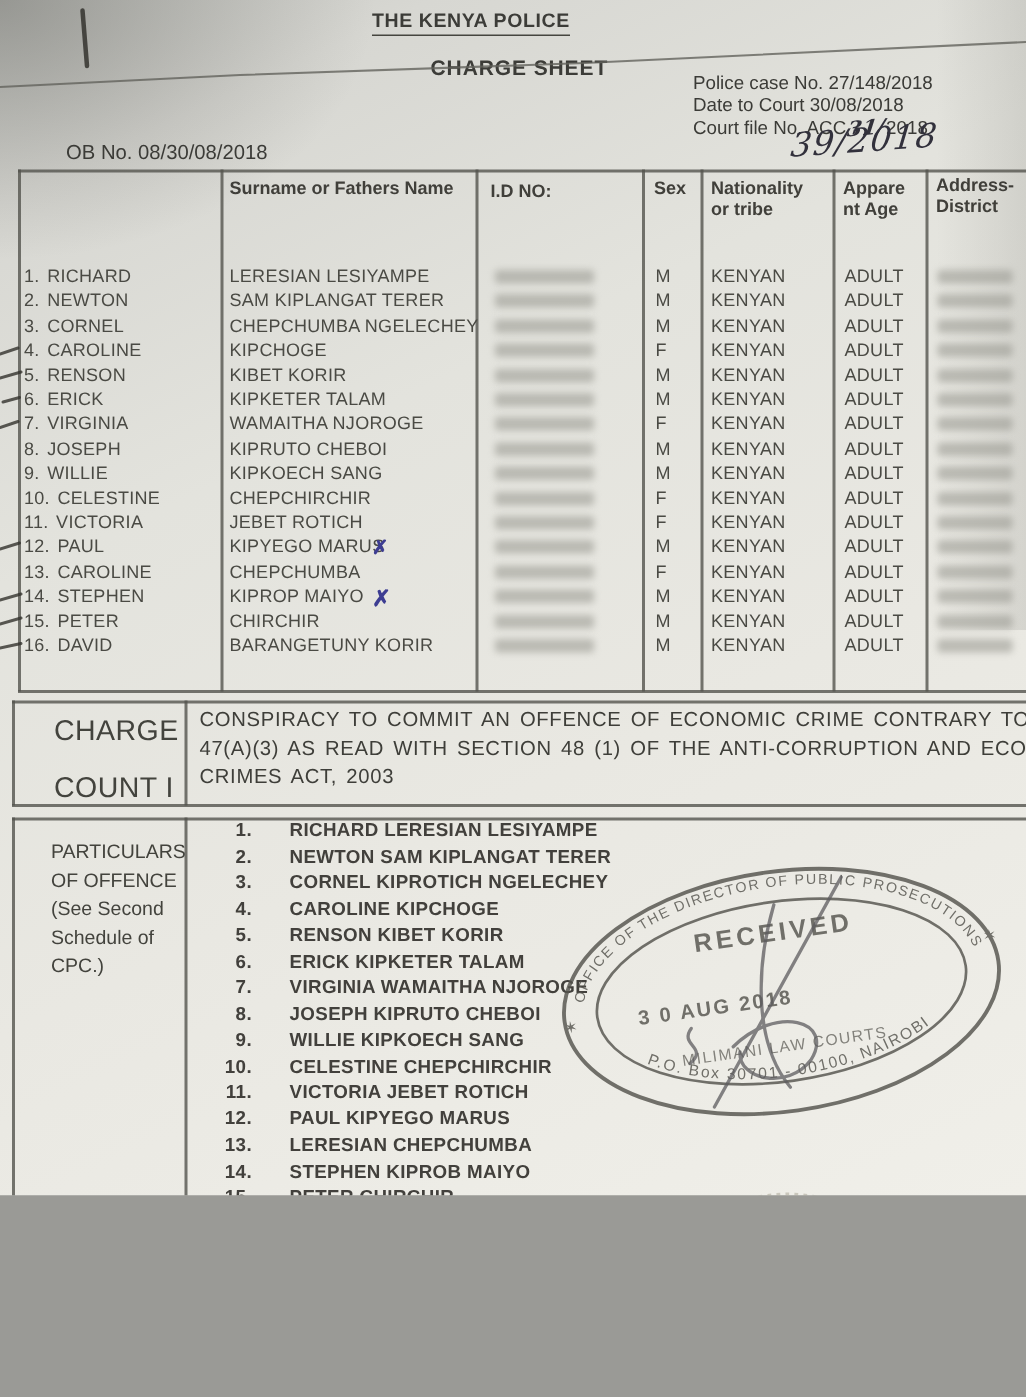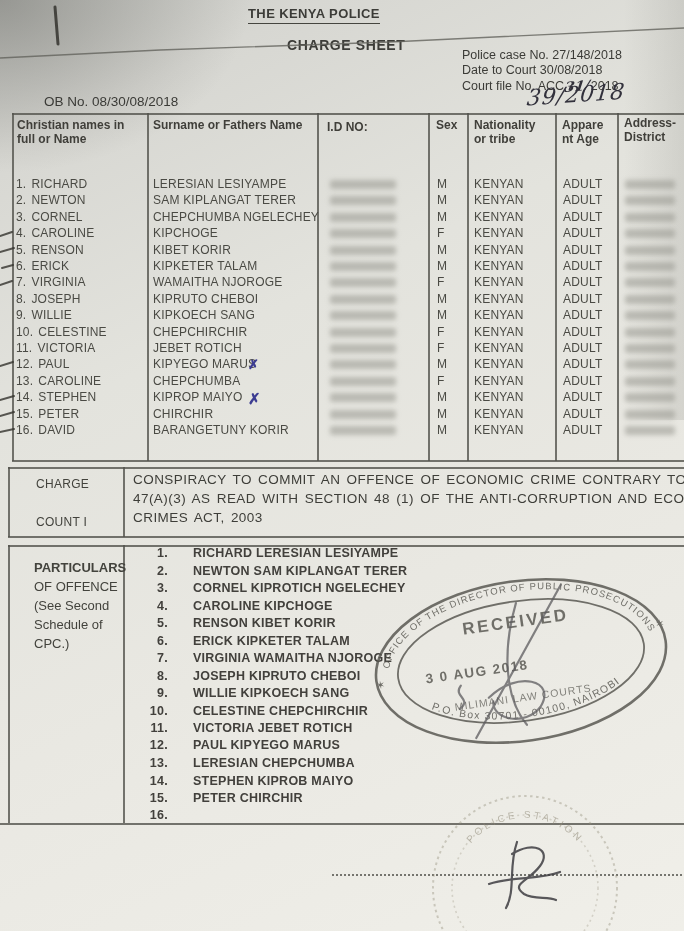--- a/index.html
+++ b/index.html
@@ -1,16 +1,16 @@
 <!DOCTYPE html>
 <html><head>
 <meta charset="utf-8">
 <style>
   html,body{margin:0;padding:0;background:#9a9a96;}
-  .page{position:relative;width:684px;height:931px;overflow:hidden;
+  .page{position:relative;width:684px;height:797px;overflow:hidden;
     font-family:"Liberation Sans",sans-serif;color:#45453f;
     background:linear-gradient(155deg,#c6c7c2 0%,#d7d7d2 12%,#e3e3dd 35%,#e9e8e2 62%,#f0efe9 100%);}
   .shade-tl{position:absolute;left:0;top:0;width:260px;height:180px;pointer-events:none;
     background:radial-gradient(ellipse at 0% 0%,rgba(80,80,76,.40),rgba(80,80,76,0) 68%);}
   .shade-r{position:absolute;right:0;top:0;width:60px;height:420px;pointer-events:none;
     background:linear-gradient(to left,rgba(120,120,114,.18),rgba(120,120,114,0));}
   .t{position:absolute;white-space:nowrap;}
   .line{position:absolute;background:#54544e;opacity:.8;}
   .h{height:1.6px;} .v{width:1.6px;}
   .title{left:248px;top:6px;font-size:13px;font-weight:bold;letter-spacing:.4px;color:#3c3c38;
@@ -30,21 +30,21 @@
   .c-entry span{position:static;}
   .c-entry .nm{margin-left:5px;}
   .c-sur{left:153px;}
   .c-mark{left:248px;color:#3d3d92;font-weight:bold;font-size:13px;}
   .c-sex{left:437px;}
   .c-nat{left:474px;}
   .c-age{left:563px;}
   .blur{position:absolute;filter:blur(2.6px);background:#96968e;opacity:.55;border-radius:2px;height:9px;top:3px;}
   .id-blur{left:330px;width:66px;}
   .addr-blur{left:625px;width:50px;}
-  .charge-label{position:absolute;left:36px;font-size:12px;color:#43433d;letter-spacing:.3px;}
+  .charge-label{position:absolute;left:36px;font-size:19px;color:#43433d;letter-spacing:.3px;}
   .charge-line{position:absolute;left:133px;font-size:13.5px;color:#3e3e39;letter-spacing:.45px;word-spacing:2px;white-space:nowrap;}
   .plabel{position:absolute;left:34px;font-size:13px;color:#43433d;}
   .pitem{position:absolute;left:0;width:684px;height:17px;font-size:12.5px;font-weight:bold;color:#42403c;letter-spacing:.25px;}
   .p-no{position:absolute;left:142px;width:26px;text-align:right;}
   .p-name{position:absolute;left:193px;white-space:nowrap;}
   .dotline{position:absolute;left:332px;top:874px;width:350px;border-top:2.5px dotted #4d4d47;opacity:.75;}
   .officer{left:377px;top:886px;font-style:italic;font-size:15.5px;color:#393935;letter-spacing:.2px;}
   svg.overlay{position:absolute;left:0;top:0;pointer-events:none;}
   svg{font-family:"Liberation Sans",sans-serif;}
   .stamp-stroke{fill:none;stroke:#55544e;}
@@ -73,21 +73,20 @@
   <div class="line h" style="left:12px;top:113px;width:672px;"></div>
   <div class="line h" style="left:12px;top:460px;width:672px;"></div>
   <div class="line v" style="left:12px;top:113px;height:348px;"></div>
   <div class="line v" style="left:147px;top:113px;height:348px;"></div>
   <div class="line v" style="left:317px;top:113px;height:348px;"></div>
   <div class="line v" style="left:428px;top:113px;height:348px;"></div>
   <div class="line v" style="left:467px;top:113px;height:348px;"></div>
   <div class="line v" style="left:555px;top:113px;height:348px;"></div>
   <div class="line v" style="left:617px;top:113px;height:348px;"></div>
 
-  <div class="th" style="left:17px;top:119px;width:120px;">Christian names in full or Name</div>
   <div class="th" style="left:153px;top:119px;width:160px;">Surname or Fathers Name</div>
   <div class="th" style="left:327px;top:121px;">I.D NO:</div>
   <div class="th" style="left:436px;top:119px;">Sex</div>
   <div class="th" style="left:474px;top:119px;width:74px;">Nationality or tribe</div>
   <div class="th" style="left:562px;top:119px;width:46px;word-break:break-all;">Apparent Age</div>
   <div class="th" style="left:624px;top:117px;width:58px;">Address-District</div>
 
   <div class="row" style="top:177px">
       <span class="c-entry"><span>1.</span><span class="nm">RICHARD</span></span>
       <span class="c-sur">LERESIAN LESIYAMPE</span>
@@ -242,21 +241,21 @@
   <div class="charge-label" style="top:477px;">CHARGE</div>
   <div class="charge-label" style="top:495px;margin-top:20px;">COUNT I</div>
   <div class="charge-line" style="top:472px;">CONSPIRACY TO COMMIT AN OFFENCE OF ECONOMIC CRIME CONTRARY TO SE</div>
   <div class="charge-line" style="top:491px;">47(A)(3) AS READ WITH SECTION 48 (1) OF THE ANTI-CORRUPTION AND ECON</div>
   <div class="charge-line" style="top:510px;">CRIMES ACT, 2003</div>
 
   <div class="line h" style="left:8px;top:545px;width:676px;"></div>
   <div class="line h" style="left:0;top:823px;width:684px;height:1.8px;"></div>
   <div class="line v" style="left:8px;top:545px;height:278px;"></div>
   <div class="line v" style="left:123px;top:545px;height:278px;"></div>
-  <div class="plabel" style="top:560px;font-weight:bold;">PARTICULARS</div>
+  <div class="plabel" style="top:560px;">PARTICULARS</div>
   <div class="plabel" style="top:579px;">OF OFFENCE</div>
   <div class="plabel" style="top:598px;">(See Second</div>
   <div class="plabel" style="top:617px;">Schedule of</div>
   <div class="plabel" style="top:636px;">CPC.)</div>
 
   <div class="pitem" style="top:546px">
       <span class="p-no">1.</span>
       <span class="p-name">RICHARD LERESIAN LESIYAMPE</span>
     </div>
   <div class="pitem" style="top:564px">

